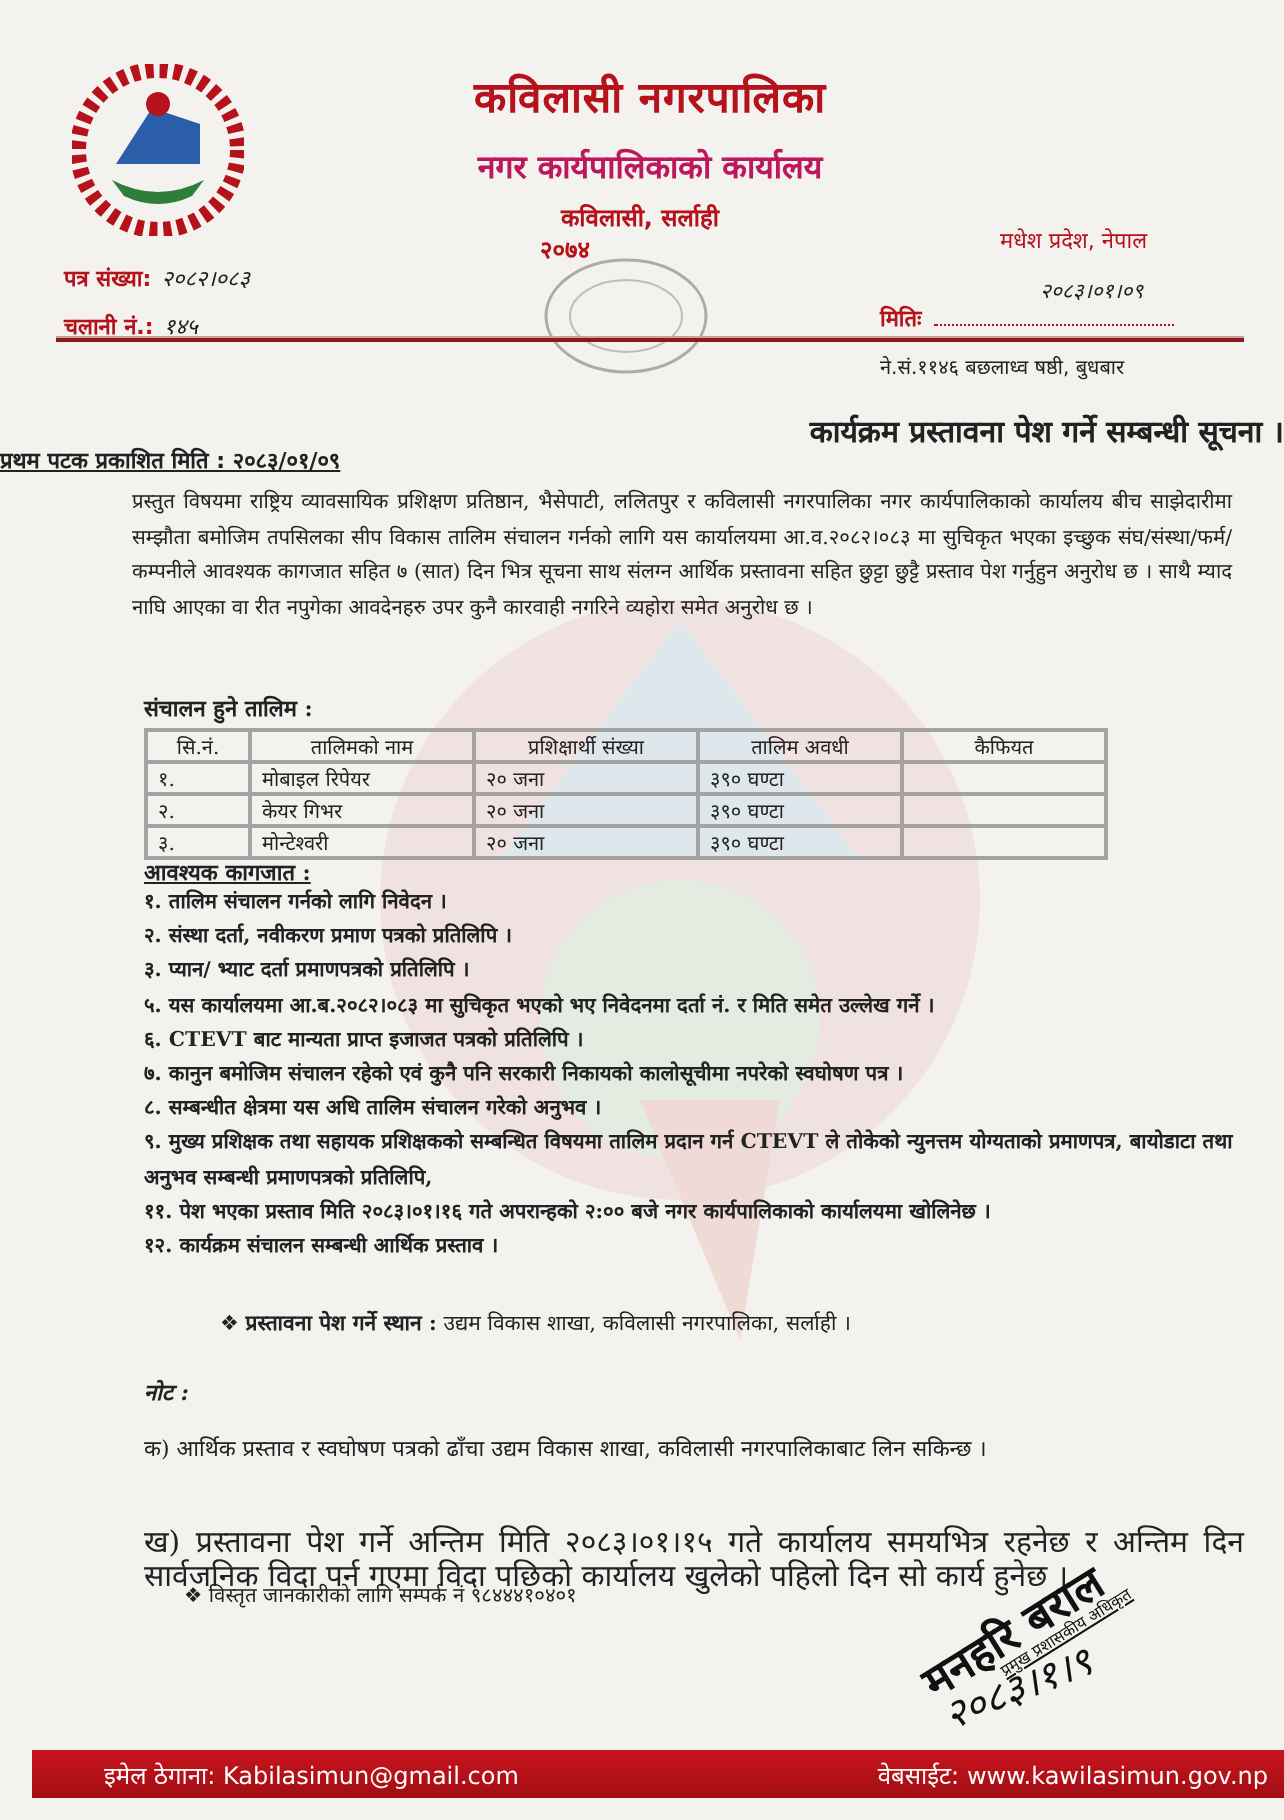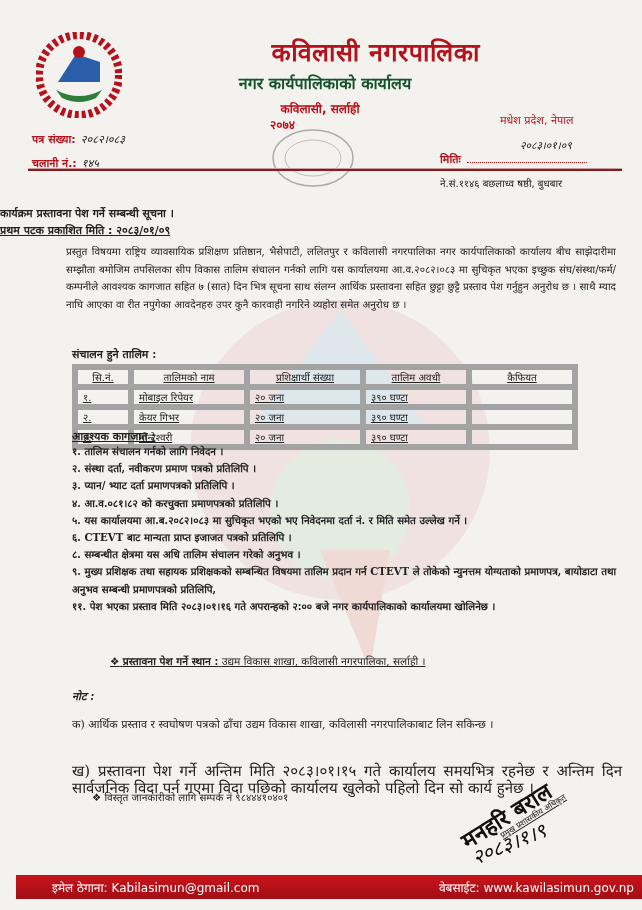--- a/index.html
+++ b/index.html
@@ -6,49 +6,49 @@
   body {
     width:642px; height:910px; position:relative; overflow:hidden;
     background:#f4f2ee;
     font-family:"DejaVu Sans", sans-serif; color:#222;
   }
   .abs { position:absolute; }
   
   .watermark { left:170px; top:250px; width:340px; height:420px; opacity:0.18; }
   
   .emblem { left:36px; top:32px; width:86px; height:86px; }
-  .title { left:170px; top:34px; width:310px; text-align:right; color:#b5121b; font-weight:bold; font-size:25px; letter-spacing:0.5px; }
-  .subtitle { left:170px; top:72px; width:310px; text-align:center; color:#14532d; font-weight:bold; font-size:16px; }
+  .title { left:170px; top:34px; width:310px; text-align:center; color:#b5121b; font-weight:bold; font-size:21px; letter-spacing:0.5px; }
+  .subtitle { left:170px; top:72px; width:310px; text-align:center; color:#be185d; font-weight:bold; font-size:16px; }
   .place { left:220px; top:100px; width:200px; text-align:center; color:#b5121b; font-size:12px; font-weight:bold; }
   .year { left:270px; top:116px; width:100px; text-align:left; color:#b5121b; font-size:12px; font-weight:bold; }
   .province { left:500px; top:112px; color:#b5121b; font-size:11px; font-weight:normal; }
   .ref-label { color:#b5121b; font-size:11px; font-weight:bold; }
   .hand { font-family:"DejaVu Serif", serif; font-style:italic; font-size:11px; color:#222; font-weight:normal; }
   .ref1 { left:32px; top:128px;text-align:right; }
   .ref2 { left:32px; top:152px; }
   .date-row { left:440px; top:148px; }
   .date-val { left:520px; top:138px; font-size:10.5px; }
   .dots { display:inline-block; width:120px; border-bottom:1px dotted #b5121b; margin-left:6px; }
   .rule { left:28px; top:168px; width:594px; height:2px; background:#8b1a1a; border-top:1px solid #c9a0a0; }
   .nepsam { left:440px; top:176px; font-size:10px; color:#222; }
   .seal { left:268px; top:128px; width:90px; height:60px; opacity:0.5; }
   
-  .notice-head { left:0; top:205px; width:642px; text-align:left; font-size:11px; font-weight:bold; }
+  .notice-head { left:0; top:205px; width:642px; text-align:right; font-size:15px; font-weight:bold; }
   .notice-date { left:0; top:222px; width:642px; font-size:11px; font-weight:bold; }
   .notice-date span { text-decoration:underline; }
   .para { left:66px; top:243px; width:550px; font-size:10.2px; line-height:17.5px; text-align:justify; font-family:"DejaVu Serif", serif; }
   .section-label { font-size:11px; font-weight:bold; font-family:"DejaVu Serif", serif; }
   .sl1 { left:72px; top:346px; }
   table.tr { left:72px; top:364px; border-collapse:collapse; font-size:10px; font-family:"DejaVu Serif", serif; }
-  table.tr td, table.tr th { border:6px solid #a3a3a3; padding:0 5px; height:13px; font-weight:normal; text-align:left;text-decoration:underline; }
+  table.tr td, table.tr th { border:2px solid #a3a3a3; padding:0 5px; height:13px; font-weight:normal; text-align:left; }
   table.tr th { text-align:center; }
   .c1 { width:40px; } .c2 { width:100px; } .c3 { width:100px; } .c4 { width:90px; } .c5 { width:90px; }
   .sl2 { left:72px; top:428px; text-decoration:underline; }
   ol.docs { left:72px; top:443px; width:550px; margin:0; padding:0; list-style:none; font-size:10.2px; line-height:17.2px; font-family:"DejaVu Serif", serif;font-weight:bold; }
-  .place-line { left:110px; top:654px; font-size:10.5px; font-family:"DejaVu Serif", serif;text-decoration:underline; }
+  .place-line { left:110px; top:654px; font-size:10.5px; font-family:"DejaVu Serif", serif; }
   .place-line b { font-weight:bold; }
   .note { left:72px; top:688px; font-size:11px; font-weight:bold; font-style:italic; font-family:"DejaVu Serif", serif; }
   .note-a { left:72px; top:716px; width:550px; font-size:11px; font-family:"DejaVu Serif", serif; }
   .note-b { left:72px; top:763px; width:550px; font-size:15px; line-height:17px; text-align:justify; font-family:"DejaVu Serif", serif; }
   .contact { left:92px; top:790px; font-size:10.2px; font-family:"DejaVu Serif", serif; }
   .sig-name { left:455px; top:800px; transform:rotate(-32deg); font-size:22px; font-weight:bold; color:#111; font-family:"DejaVu Serif", serif; }
   .sig-title { left:495px; top:810px; transform:rotate(-32deg); font-size:8px; text-decoration:underline; color:#111; }
   .sig-date { left:470px; top:830px; transform:rotate(-22deg); font-size:20px; font-style:italic; color:#111; font-family:"DejaVu Serif", serif; }
   
   .footer { left:16px; top:875px; width:642px; height:24px; background:linear-gradient(#c8141c,#a20d14); color:#fff; }
@@ -136,26 +136,27 @@
       <td></td>
     </tr>
   </tbody>
 </table>
 
 <div class="abs section-label sl2">आवश्यक कागजात :</div>
 <ol class="abs docs">
   <li>१. तालिम संचालन गर्नको लागि निवेदन ।</li>
   <li>२. संस्था दर्ता, नवीकरण प्रमाण पत्रको प्रतिलिपि ।</li>
   <li>३. प्यान/ भ्याट दर्ता प्रमाणपत्रको प्रतिलिपि ।</li>
-  <li>४. आ.व.०८१।८२ को करचुक्ता प्रमाणपत्रको प्रतिलिपि ।</li>
   <li>५. यस कार्यालयमा आ.ब.२०८२।०८३ मा सुचिकृत भएको भए निवेदनमा दर्ता नं. र मिति समेत उल्लेख गर्ने ।</li>
   <li>६. CTEVT बाट मान्यता प्राप्त इजाजत पत्रको प्रतिलिपि ।</li>
+  <li>७. कानुन बमोजिम संचालन रहेको एवं कुनै पनि सरकारी निकायको कालोसूचीमा नपरेको स्वघोषण पत्र ।</li>
   <li>८. सम्बन्धीत क्षेत्रमा यस अधि तालिम संचालन गरेको अनुभव ।</li>
   <li>९. मुख्य प्रशिक्षक तथा सहायक प्रशिक्षकको सम्बन्धित विषयमा तालिम प्रदान गर्न CTEVT ले तोकेको न्युनत्तम योग्यताको प्रमाणपत्र, बायोडाटा तथा अनुभव सम्बन्धी प्रमाणपत्रको प्रतिलिपि,</li>
   <li>११. पेश भएका प्रस्ताव मिति २०८३।०१।१६ गते अपरान्हको २:०० बजे नगर कार्यपालिकाको कार्यालयमा खोलिनेछ ।</li>
+  <li>१२. कार्यक्रम संचालन सम्बन्धी आर्थिक प्रस्ताव ।</li>
 </ol>
 
 <div class="abs place-line">
   <span>❖</span>
   <b>प्रस्तावना पेश गर्ने स्थान :</b>
   <span>उद्यम विकास शाखा, कविलासी नगरपालिका, सर्लाही ।</span>
 </div>
 
 <div class="abs note">नोट :</div>
 <div class="abs note-a">क) आर्थिक प्रस्ताव र स्वघोषण पत्रको ढाँचा उद्यम विकास शाखा, कविलासी नगरपालिकाबाट लिन सकिन्छ ।</div>

